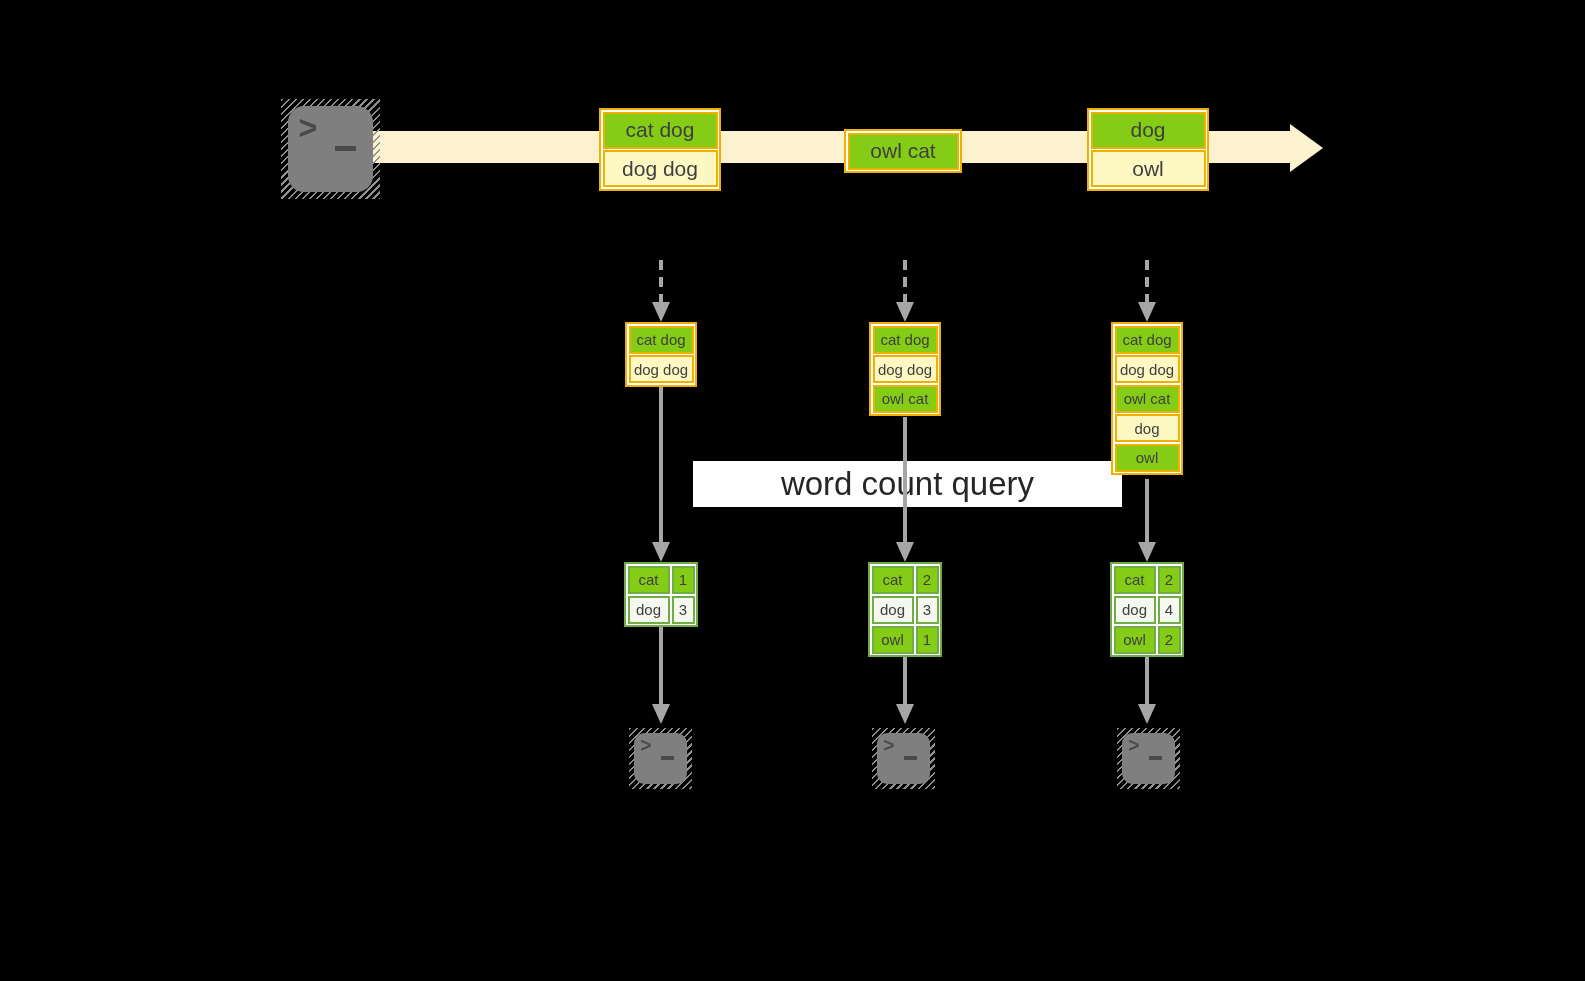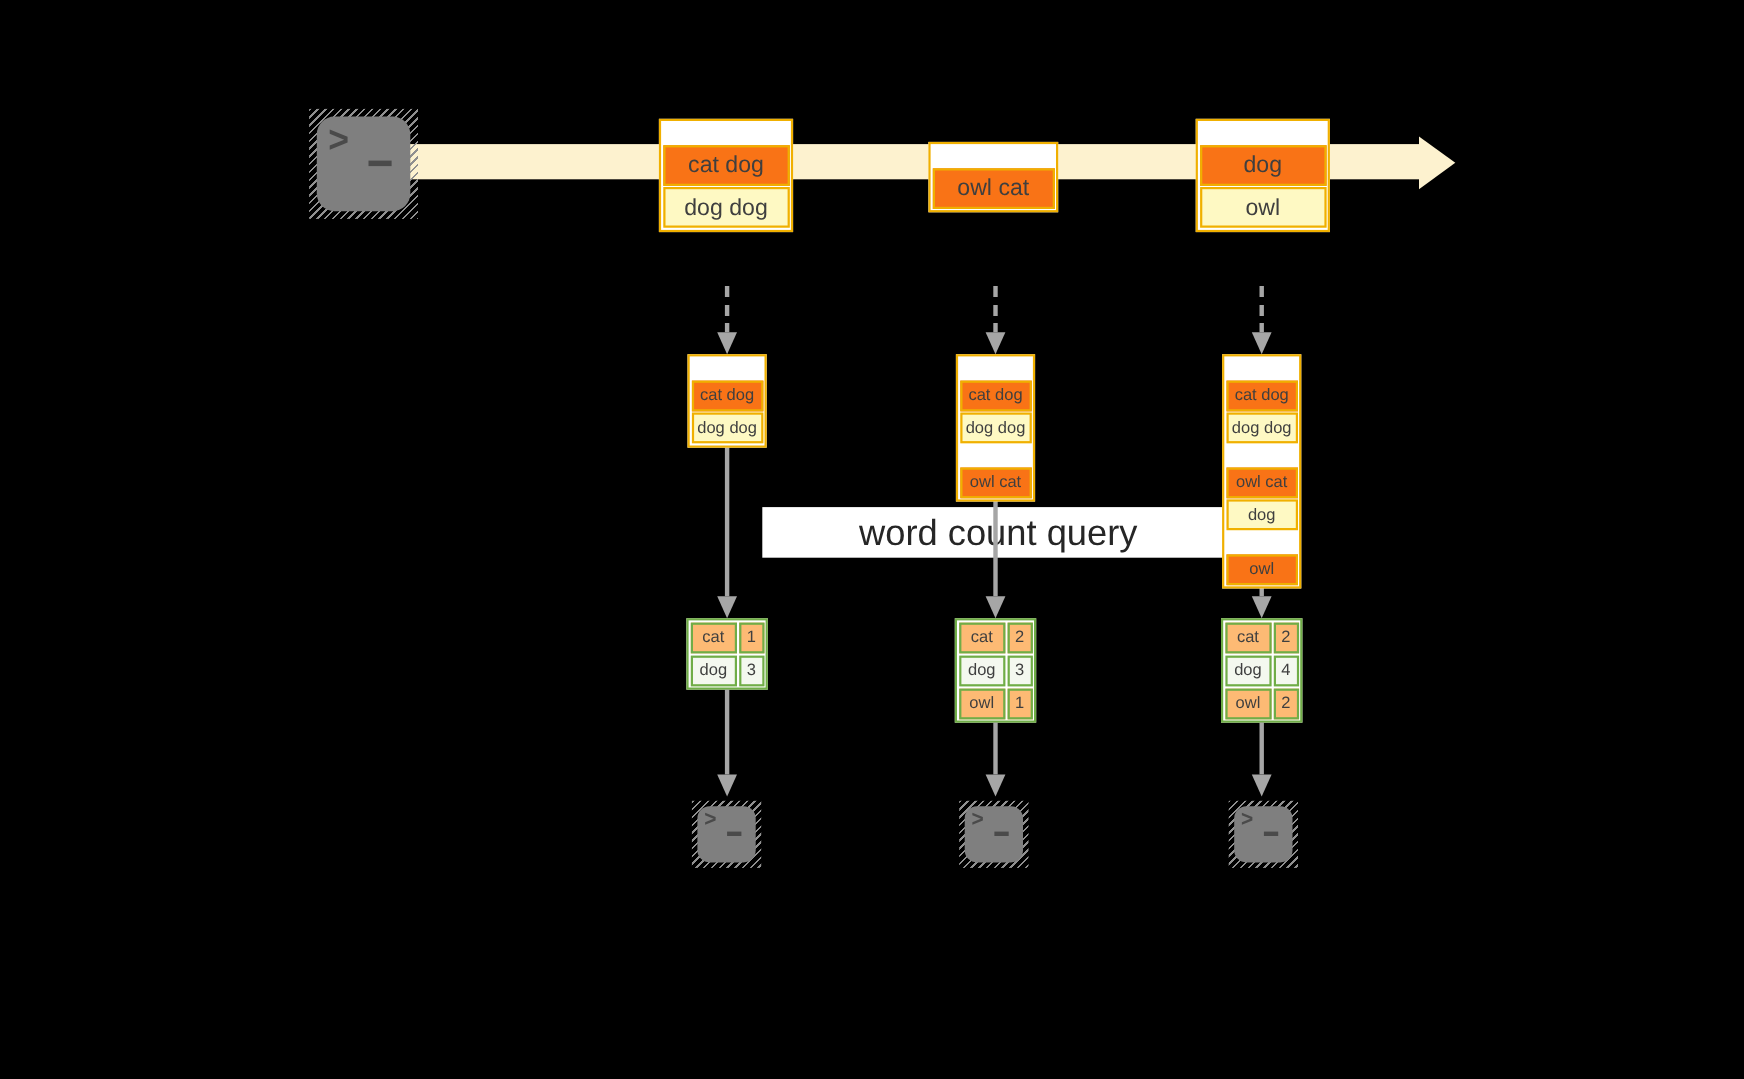--- a/index.html
+++ b/index.html
@@ -38,35 +38,35 @@
     background:#fff;border:2px solid #f0b000;padding:1.5px;
     display:flex;flex-direction:column;gap:1.5px;box-sizing:border-box;
     z-index:2;
   }
   .ocell{
     border:2.5px solid #f0b000;display:flex;align-items:center;justify-content:center;
     color:#3f3f3f;box-sizing:content-box;
   }
   .event .ocell{height:33px;font-size:21px;}
   .stack .ocell{height:24px;font-size:15px;}
-  .fill-a{background:#f97316;margin-top:20px;}
+  .fill-a{background:#84cc16;}
   .fill-b{background:#fef9c3;}
   .stack{z-index:4;}
 
   
   .gtable{
     background:#fff;border:2px solid #70ad47;padding:1.5px;
     display:grid;grid-template-columns:42px 23px;gap:2px;box-sizing:border-box;
     z-index:2;
   }
   .gcell{
     border:2px solid #70ad47;display:flex;align-items:center;justify-content:center;
     height:24px;font-size:15px;color:#3f3f3f;
   }
-  .gfill-a{background:#fdba74;}
+  .gfill-a{background:#84cc16;}
   .gfill-b{background:#f4f8ef;}
 
   
   .shaft{width:4px;background:#a6a6a6;z-index:3;}
   .shaft-dashed{
     width:4px;z-index:3;
     background:repeating-linear-gradient(to bottom,#a6a6a6 0 10px,transparent 10px 17px);
   }
   .head{
     width:0;height:0;z-index:3;

